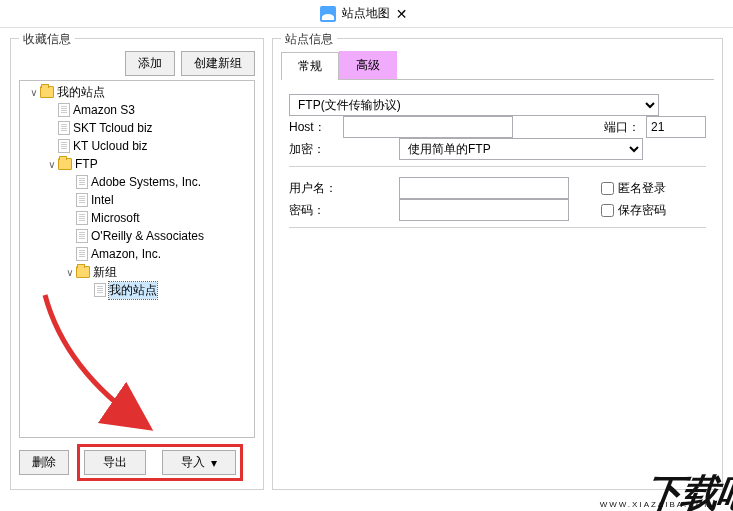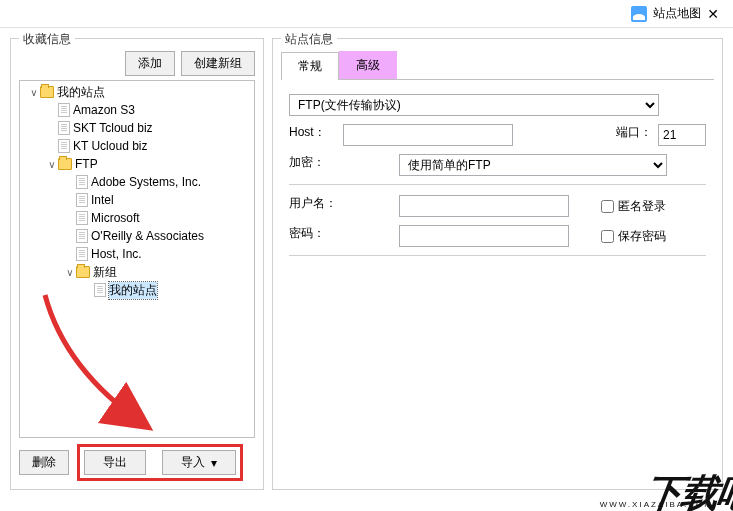--- a/index.html
+++ b/index.html
@@ -1,17 +1,17 @@
 <!DOCTYPE html>
 <html><head>
 <meta charset="utf-8">
 <style>
 * { box-sizing: border-box; margin: 0; padding: 0; font-family: "Microsoft YaHei", "SimSun", sans-serif; font-size: 12px; }
 body { background: #fff; width: 733px; height: 511px; position: relative; overflow: hidden; }
-.titlebar { height: 28px; background: #fff; border-bottom: 1px solid #e0e0e0; display: flex; align-items: center; padding: 0 8px; justify-content: flex-end; }
+.titlebar { height: 28px; background: #fff; border-bottom: 1px solid #e0e0e0; display: flex; align-items: center; padding: 0 8px; justify-content: center; }
 .titlebar-left { display: flex; align-items: center; gap: 6px; }
 .app-icon { width: 16px; height: 16px; background: #4da6ff; border-radius: 2px; position: relative; }
 .app-icon::after { content:""; position:absolute; bottom:2px; left:2px; right:2px; height:6px; background:#fff; border-radius:50% 50% 0 0; }
 .closebtn { font-size: 14px; cursor: pointer; padding: 2px 6px; }
 .body-area { display: flex; padding: 10px; gap: 8px; height: 472px; }
 .group { border: 1px solid #d0d0d0; position: relative; padding: 12px 8px 8px 8px; }
 .group-title { position: absolute; top: -8px; left: 8px; background: #fff; padding: 0 4px; color: #333; }
 .left-panel { width: 254px; display: flex; flex-direction: column; }
 .left-top-btns { display: flex; justify-content: flex-end; gap: 6px; margin-bottom: 4px; }
 .btn { background: #f0f0f0; border: 1px solid #adadad; padding: 3px 12px; cursor: pointer; border-radius: 0; }
@@ -25,27 +25,27 @@
 .file-icon::after { content:""; position:absolute; top:2px; left:2px; right:2px; height:1px; background:#ccc; box-shadow: 0 2px 0 #ccc, 0 4px 0 #ccc, 0 6px 0 #ccc; }
 .tree-label.selected { background: #cce8ff; outline: 1px dotted #666; }
 .left-bottom { display: flex; align-items: center; margin-top: 6px; gap: 8px; }
 .highlight-box { border: 3px solid #e03030; padding: 3px 4px; display: flex; gap: 16px; }
 .highlight-box .btn { padding: 3px 18px; display: flex; align-items: center; gap: 6px; }
 .right-panel { flex: 1; display: flex; flex-direction: column; }
 .tabs { display: flex; border-bottom: 1px solid #c0c0c0; margin-bottom: 10px; }
 .tab { padding: 5px 16px; border: 1px solid transparent; border-bottom: none; cursor: pointer; background: #f0abfc; }
 .tab.active { background: #fff; border-color: #c0c0c0; position: relative; top: 1px; }
 .form { padding: 4px 8px; }
-.row { display: flex; margin-bottom: 8px; gap: 6px; }
+.row { display: flex; align-items: center; gap: 6px; }
 .lbl { min-width: 48px; }
 select, input[type=text], input[type=password] { border: 1px solid #abadb3; padding: 2px 4px; height: 22px; background: #fff; }
 .sel-protocol { width: 370px; }
 .hostinput { width: 170px; }
-.portinput { width: 48px; }
-.sel-enc { width: 268px; }
+.portinput { width: 60px; }
+.sel-enc { width: 244px; }
 .txtinput { width: 170px; }
 .chk { display: flex; align-items: center; gap: 4px; }
 hr.sep { border: none; border-top: 1px solid #d0d0d0; margin: 6px 0 10px 0; }
 .pathlbl { min-width: 110px; }
 .pathinput { flex: 1; }
 .arrow { position: absolute; pointer-events: none; }
 .watermark { position: absolute; right: -20px; bottom: -8px; font-size: 38px; font-weight: 900; font-style: italic; color: #111; letter-spacing: -2px; transform: skewX(-8deg); z-index: 50; }
 .watermark-sub { position:absolute; right: 20px; bottom: 2px; font-size: 8px; color:#111; letter-spacing: 2px; z-index: 51; margin-left: 27px;}
 </style>
 </head>
@@ -119,21 +119,21 @@
         <div class="tree-row">
           <span class="indent" style="width: 44px;"></span>
           <span class="tw"></span>
           <span class="file-icon"></span>
           <span class="tree-label">O'Reilly &amp; Associates</span>
         </div>
         <div class="tree-row">
           <span class="indent" style="width: 44px;"></span>
           <span class="tw"></span>
           <span class="file-icon"></span>
-          <span class="tree-label">Host, Inc.</span>
+          <span class="tree-label">Amazon, Inc.</span>
         </div>
         <div class="tree-row">
           <span class="indent" style="width: 44px;"></span>
           <span class="tw">∨</span>
           <span class="folder-icon"></span>
           <span class="tree-label">新组</span>
         </div>
         <div class="tree-row">
           <span class="indent" style="width: 62px;"></span>
           <span class="tw"></span>

